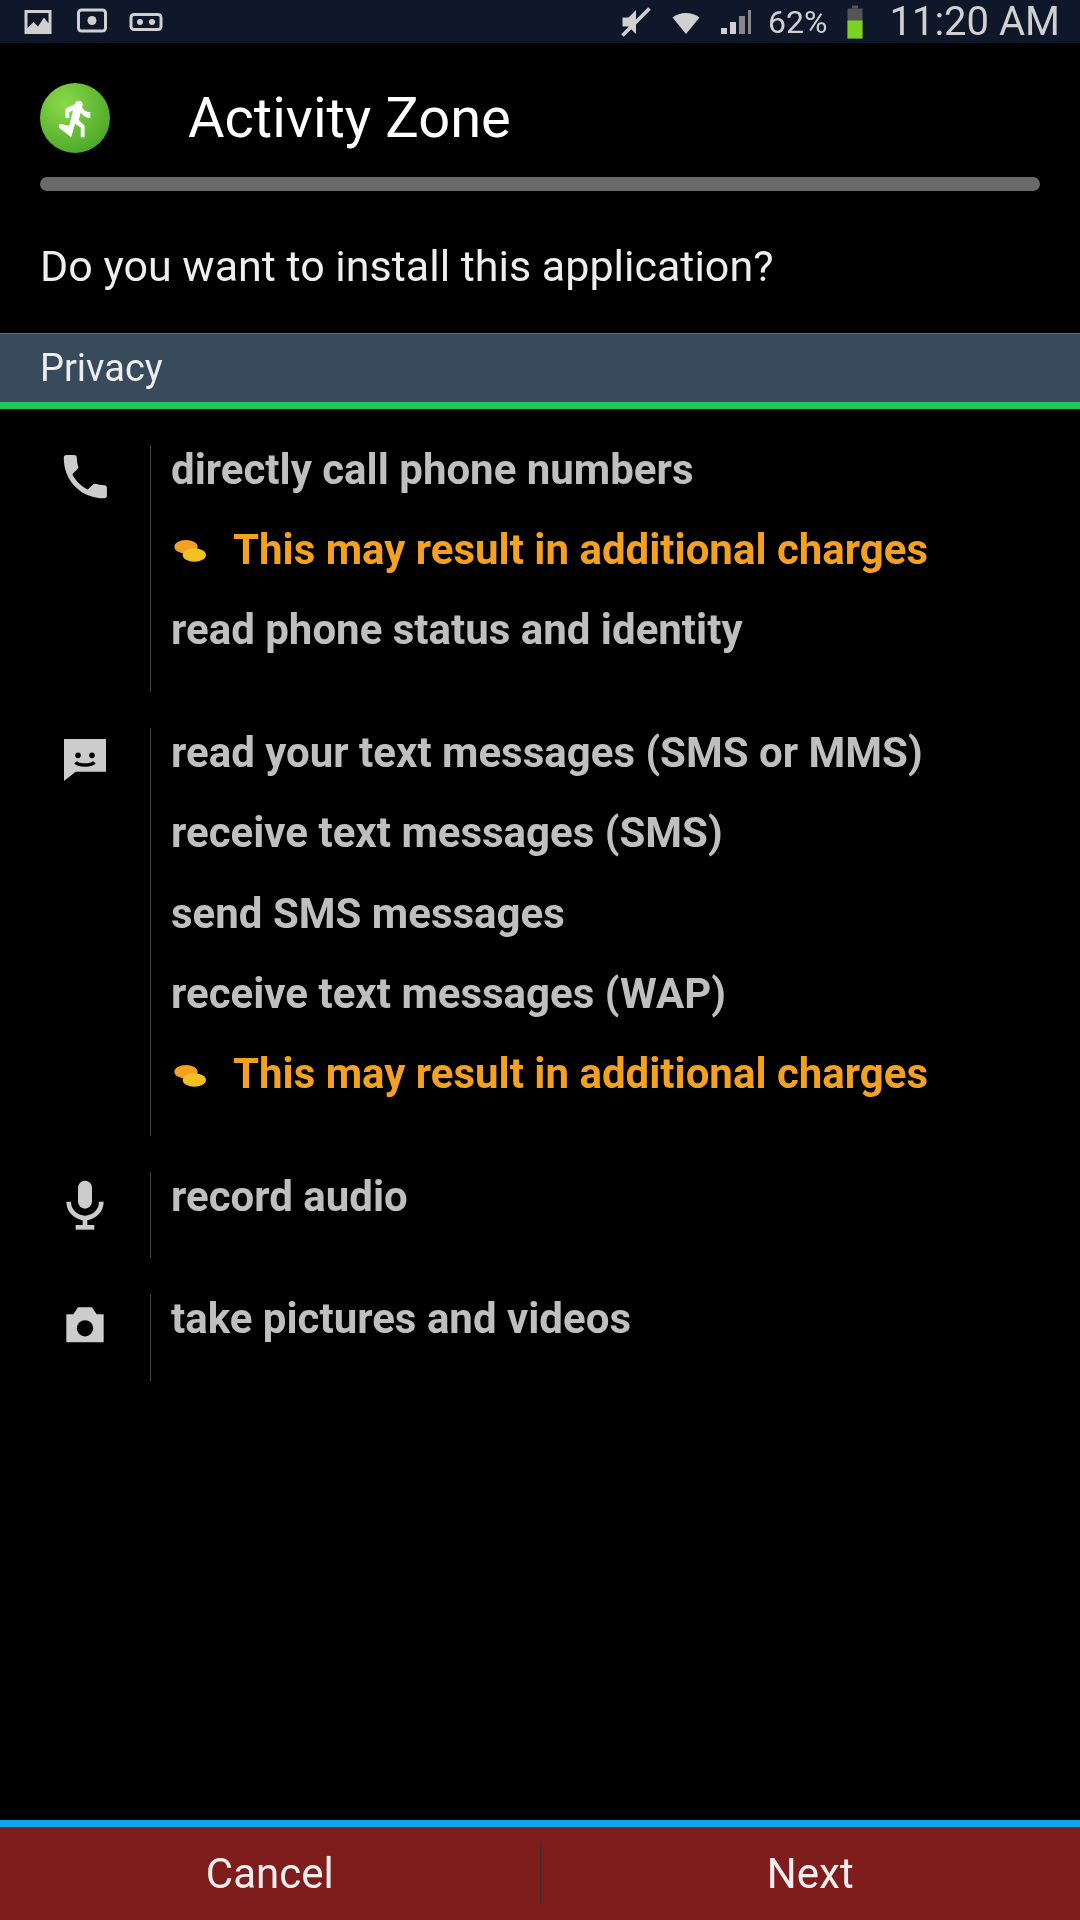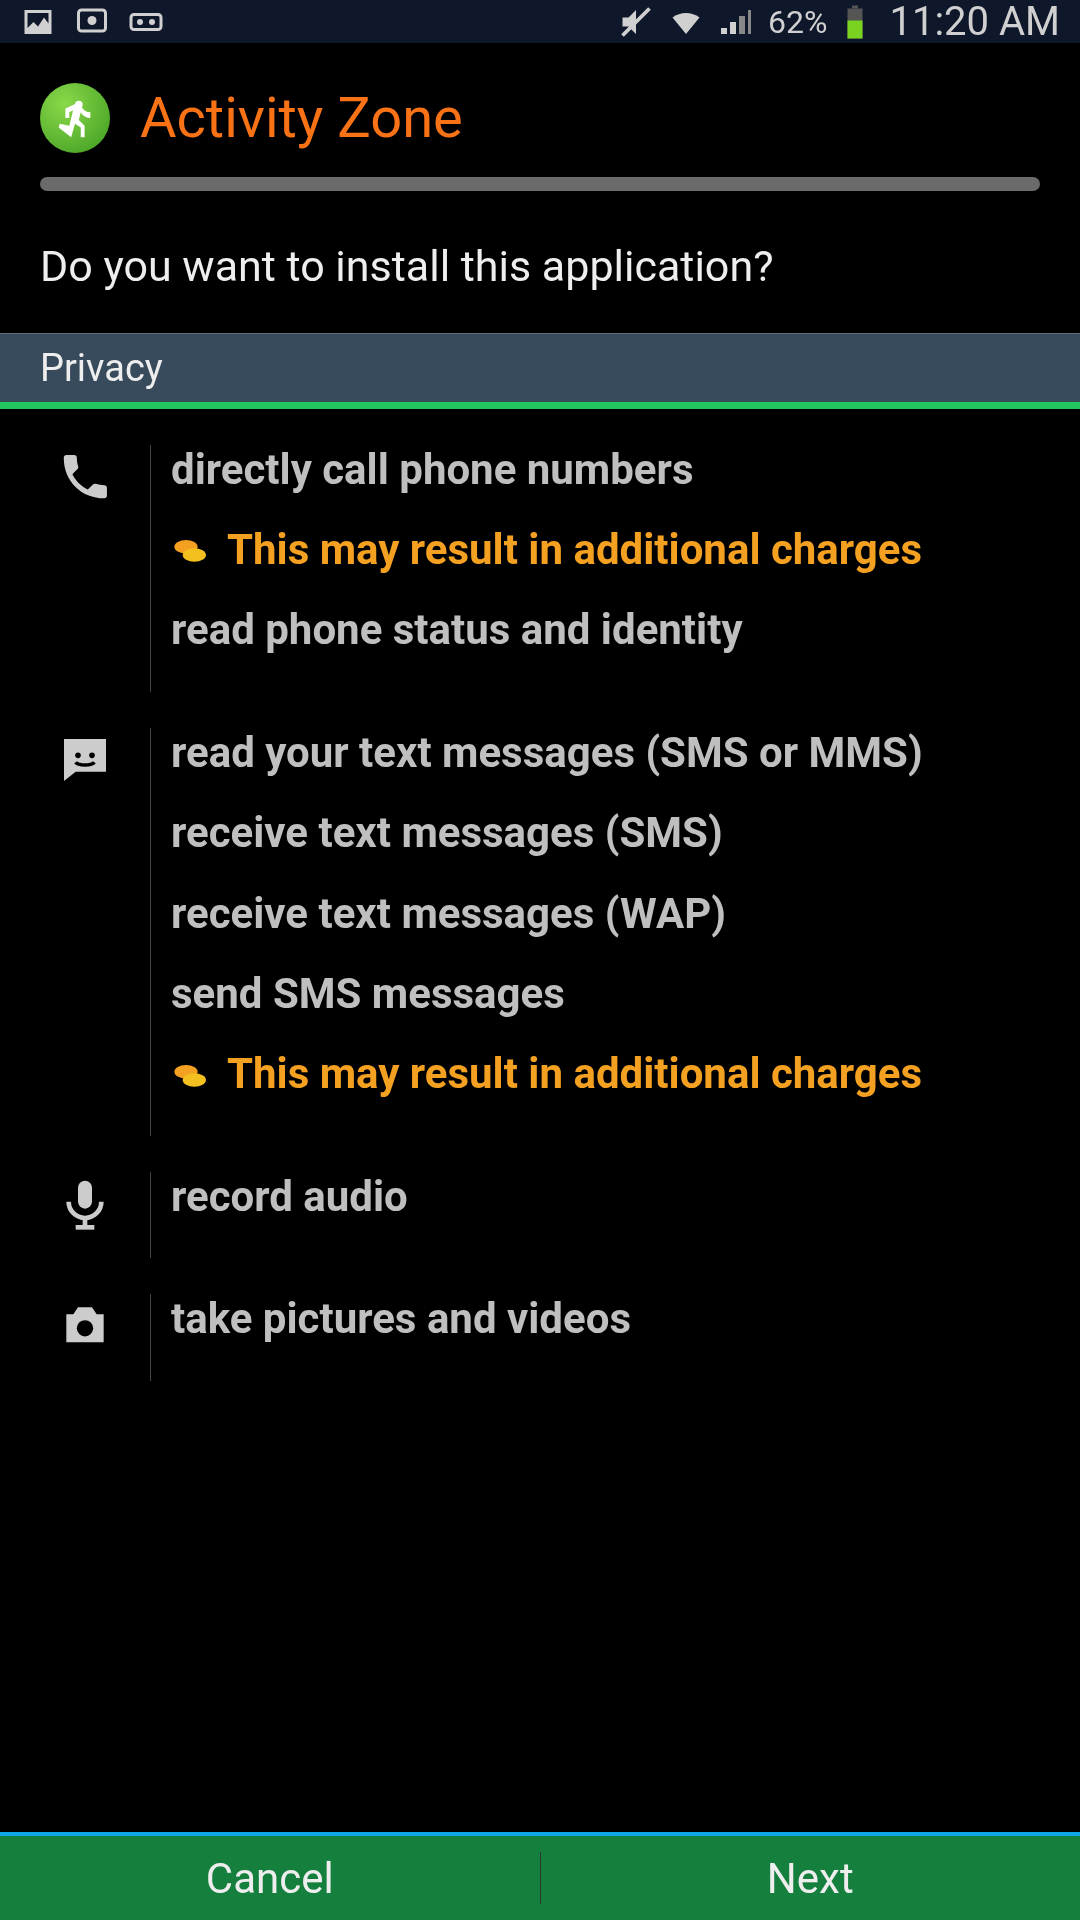--- a/index.html
+++ b/index.html
@@ -9,39 +9,39 @@
 .status-right { margin-left: auto; display: flex; gap: 14px; align-items: center; }
 .status-icon { width: 36px; height: 36px; display: flex; align-items: center; justify-content: center; }
 .status-icon svg { width: 100%; height: 100%; fill: #d0d0d0; }
 .battery-pct { font-size: 32px; color: #d0d0d0; }
 .clock { font-size: 40px; color: #d0d0d0; margin-left: 6px; }
 
 .app-header { padding: 40px 40px 20px 40px; }
 .app-title-row { display: flex; align-items: center; gap: 30px; }
 .app-icon { width: 70px; height: 70px; border-radius: 50%; background: radial-gradient(circle at 35% 30%, #8bd94a, #3c9a1f); display: flex; align-items: center; justify-content: center; }
 .app-icon svg { width: 46px; height: 46px; fill: #fff; }
-.app-name { font-size: 56px; font-weight: 400; color: #f97316; }
+.app-name { font-size: 56px; font-weight: 400; color: #ffffff; margin-left: 48px; }
 .progress-bar { height: 14px; background: #6a6a6a; border-radius: 7px; margin-top: 24px; }
 
 .prompt { font-size: 43px; color: #eee; padding: 30px 40px 40px 40px; line-height: 1.2; }
 
 .section-header { background: #384b5d; border-top: 1px solid #5a6f82; border-bottom: 7px solid #22c55e; padding: 12px 40px; font-size: 38px; color: #eee; }
 
 .perm-list { padding: 0 40px; }
 .perm-group { display: flex; padding: 36px 0 0 0; }
 .perm-icon-col { width: 90px; flex-shrink: 0; display: flex; justify-content: center; padding-top: 4px; }
 .perm-icon-col svg { width: 56px; height: 56px; fill: #ccc; }
 .perm-divider { width: 1px; background: #444; margin: 0 20px; }
 .perm-lines { flex: 1; display: flex; flex-direction: column; gap: 30px; padding-bottom: 36px; font-weight: bold; }
 .perm-line { font-size: 42px; color: #bfbfbf; line-height: 1.2; }
-.perm-warning { display: flex; align-items: center; gap: 16px; font-size: 42px; color: #f4a020; line-height: 1.2; }
+.perm-warning { display: flex; align-items: center; gap: 22px; font-size: 42px; color: #f4a020; line-height: 1.2; }
 .coin-icon { width: 40px; height: 40px; flex-shrink: 0; }
 .coin-icon svg { width: 100%; height: 100%; }
 
-.bottom-bar { position: absolute; bottom: 0; left: 0; right: 0; height: 88px; border-top: 4px solid #0ea5e9; display: flex; background: #15803d; }
+.bottom-bar { position: absolute; bottom: 0; left: 0; right: 0; height: 100px; border-top: 7px solid #0ea5e9; display: flex; background: #7f1d1d; }
 .bottom-btn { flex: 1; display: flex; align-items: center; justify-content: center; font-size: 42px; color: #eee; }
 .bottom-sep { width: 1px; background: #333; margin: 16px 0; }
 </style>
 </head>
 <body>
 
 <div class="status-bar">
   <div class="status-left">
     <span class="status-icon">
       <svg viewBox="0 0 24 24">
@@ -141,22 +141,22 @@
             <circle cx="9" cy="10" r="1.2" fill="#000"></circle>
             <circle cx="15" cy="10" r="1.2" fill="#000"></circle>
             <path d="M8 13c1 1.5 7 1.5 8 0" stroke="#000" stroke-width="1.5" fill="none"></path>
           </svg>
     </span>
       </div>
     <div class="perm-divider"></div>
     <div class="perm-lines">
       <div class="perm-line">read your text messages (SMS or MMS)</div>
       <div class="perm-line">receive text messages (SMS)</div>
+      <div class="perm-line">send SMS messages</div>
       <div class="perm-line">receive text messages (WAP)</div>
-      <div class="perm-line">send SMS messages</div>
       <div class="perm-warning">
         <span class="coin-icon"><svg viewBox="0 0 24 24">
               <ellipse cx="9" cy="10" rx="7" ry="4" fill="#f4a020"></ellipse>
               <ellipse cx="14" cy="15" rx="7" ry="4" fill="#f4c020"></ellipse>
             </svg></span>
         <span>This may result in additional charges</span>
       </div>
     </div>
   </div>
 

